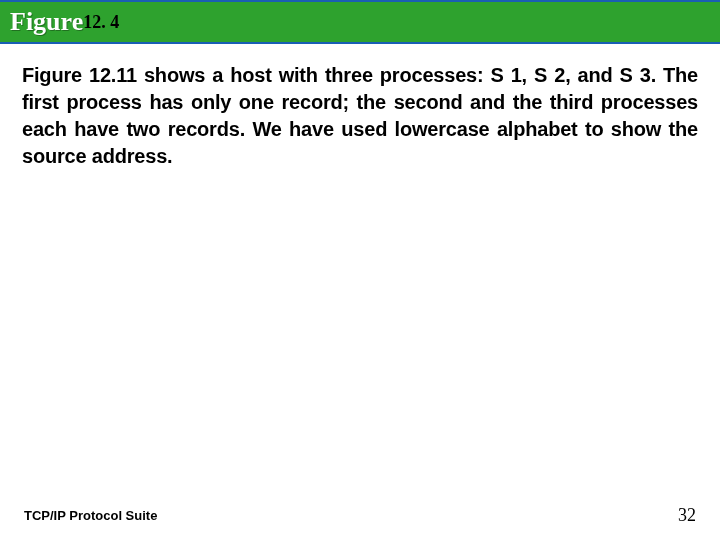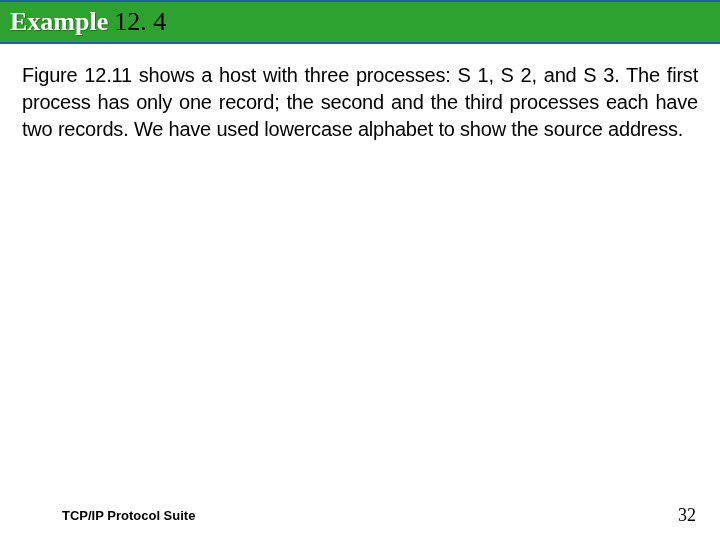--- a/index.html
+++ b/index.html
@@ -22,29 +22,29 @@
   }
   .title-prefix {
     font-family: "Times New Roman", serif;
     font-weight: bold;
     font-size: 26px;
     color: #ffffff;
     text-shadow: 1px 1px 0 rgba(0,0,0,0.3);
   }
   .title-suffix {
     font-family: "Times New Roman", serif;
-    font-weight: normal;
-    font-size: 26px;
+    font-weight: bold;
+    font-size: 18px;
     color: #000000;
-    margin-left: 6px;
+    margin-left: 0;
   }
   .body-text {
     padding: 18px 22px 0 22px;
     font-family: Arial, sans-serif;
-    font-weight: normal;
+    font-weight: bold;
     font-size: 20px;
     line-height: 1.35;
     color: #000000;
     text-align: justify;
     letter-spacing: -0.2px;
   }
   .footer {
     position: absolute;
     bottom: 14px;
     left: 0;
@@ -52,33 +52,32 @@
     padding: 0 24px;
     display: flex;
     justify-content: space-between;
     align-items: center;
   }
   .footer-left {
     font-family: Arial, sans-serif;
     font-weight: bold;
     font-size: 13px;
     color: #000000;
-    margin-left: 38px;
   }
   .footer-right {
     font-family: "Times New Roman", serif;
     font-size: 18px;
     color: #000000;
   }
 </style>
 </head>
 <body>
 
 <div class="title-bar">
-  <span class="title-prefix">Example</span>
+  <span class="title-prefix">Figure</span>
   <span class="title-suffix"> 12. 4</span>
 </div>
 
 <div class="body-text">Figure 12.11 shows a host with three processes: S 1, S 2, and S 3. The first process has only one record; the second and the third processes each have two records. We have used lowercase alphabet to show the source address.</div>
 
 <div class="footer">
   <span class="footer-left">TCP/IP Protocol Suite</span>
   <span class="footer-right">32</span>
 </div>
 

